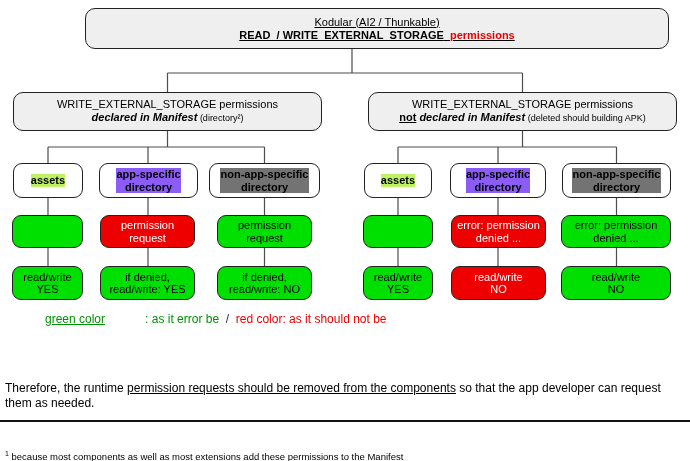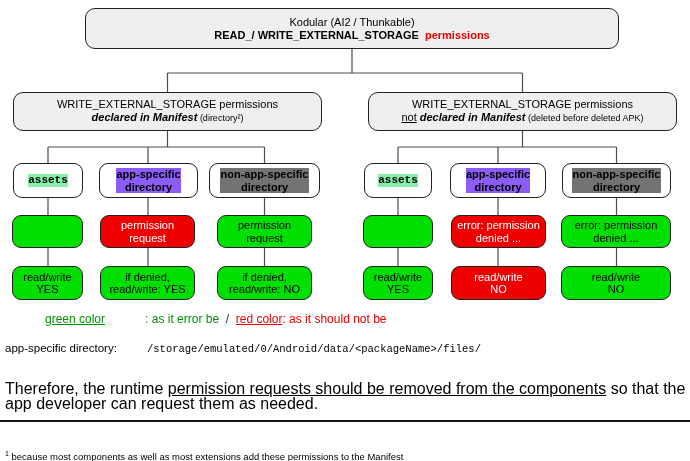--- a/index.html
+++ b/index.html
@@ -7,40 +7,40 @@
           font-family:"Liberation Sans",sans-serif;color:#000;}
   svg.connectors{position:absolute;left:0;top:0;z-index:0;}
   .box{position:absolute;z-index:1;box-sizing:border-box;display:flex;flex-direction:column;
        align-items:center;justify-content:center;text-align:center;
        border:1.5px solid #222;border-radius:9px;background:#fff;}
   .big{background:#efefef;border-radius:10px;}
   .cell{white-space:pre-line;font-size:11px;line-height:12.5px;}
   .hdr{font-weight:bold;}
   .c-green{background:#00e000;color:#000;}
   .c-red{background:#ee0000;color:#fff;}
-  .c-gray{background:#86efac;color:#000;font-family:Liberation Mono, monospace;}
+  .c-gray{background:#bef264;color:#000;}
   .c-blue{background:#8b5cf6;color:#000;}
   .c-yellow{background:#737373;color:#000;}
   .rootline{font-size:11px;line-height:13px;white-space:pre-wrap;}
   .rootline .b{font-weight:bold;}
   .rootline .hl{font-weight:bold;color:#e80000;}
   .brline{font-size:11px;line-height:13.5px;white-space:pre-wrap;}
   .brline .b{font-weight:bold;font-style:italic;}
-  .brline .bu{font-weight:normal;text-decoration:underline;}
+  .brline .bu{font-weight:bold;text-decoration:underline;}
   .brline .nt{font-size:9px;}
   .legend{position:absolute;left:5px;top:312px;font-size:12px;white-space:pre-wrap;z-index:1;}
   .lg-g{color:#009100;margin-left:40px;}
   .lg-g.term{text-decoration:underline;}
   .lg-r{color:#e80000;}
-  .lg-r.term{text-decoration:underline;}
+  .lg-r.term{}
   .lg-sep{color:#333;}
   .paths{position:absolute;left:5px;top:341px;font-size:11.5px;line-height:15.5px;z-index:1;}
   .paths .lbl{display:inline-block;width:142px;}
   .mono{font-family:"Liberation Mono",monospace;font-size:10.5px;}
-  .conclusion{position:absolute;left:5px;top:381px;width:682px;font-size:16px;line-height:15px;
+  .conclusion{position:absolute;left:5px;top:381px;width:682px;font-size:12px;line-height:15px;
               white-space:pre-wrap;z-index:1;}
   .conclusion .u{text-decoration:underline;}
   .sep{position:absolute;left:0;top:420px;width:690px;height:2px;background:#111;z-index:1;}
   .footnotes{position:absolute;left:5px;top:424px;font-size:9.5px;line-height:12px;
              white-space:pre-wrap;z-index:1;}
   .footnotes sup{font-size:7px;}
 </style>
 </head>
 <body>
 
@@ -48,33 +48,33 @@
 
   <svg class="connectors" width="690" height="461">
     <path fill="none" stroke="#4d4d4d" stroke-width="1.2" d="
       M352 49 V73 M167.5 73 H522.5 M167.5 73 V92 M522.5 73 V92
       M167.5 131 V147 M48 147 H264.5 M48 147 V163 M148 147 V163 M264.5 147 V163
       M522.5 131 V147 M398 147 H616.5 M398 147 V163 M498 147 V163 M616.5 147 V163
       M48 198 V215 M148 198 V215 M264.5 198 V215 M398 198 V215 M498 198 V215 M616.5 198 V215
       M48 248 V266 M148 248 V266 M264.5 248 V266 M398 248 V266 M498 248 V266 M616.5 248 V266"></path>
   </svg>
 
-  <div class="box big" style="left:85px;top:8px;width:534px;height:41px;">
+  <div class="box big" style="left:85px;top:8px;width:584px;height:41px;text-decoration:underline;">
     <div class="rootline">Kodular (AI2 / Thunkable)</div>
     <div class="rootline"><span class="b">READ_/ WRITE_EXTERNAL_STORAGE</span><span class="hl">  permissions</span></div>
   </div>
 
   <div class="box big" style="left:13px;top:92px;width:309px;height:39px;">
     <div class="brline">WRITE_EXTERNAL_STORAGE permissions</div>
     <div class="brline"><span class="bu"></span><span class="b">declared in Manifest</span><span class="nt"> (directory²)</span></div>
   </div>
 
   <div class="box big" style="left:368px;top:92px;width:309px;height:39px;">
     <div class="brline">WRITE_EXTERNAL_STORAGE permissions</div>
-    <div class="brline"><span class="bu">not</span><span class="b"> declared in Manifest</span><span class="nt"> (deleted before deleted APK)</span></div>
+    <div class="brline"><span class="bu">not</span><span class="b"> declared in Manifest</span><span class="nt"> (deleted should building APK)</span></div>
   </div>
 
   <div class="box" style="left:13px;top:163px;width:70px;height:35px;">
       <div class="cell hdr c-gray">assets</div>
     </div>
   <div class="box" style="left:99px;top:163px;width:99px;height:35px;">
       <div class="cell hdr c-blue">app-specific
 directory</div>
     </div>
   <div class="box" style="left:209px;top:163px;width:111px;height:35px;">
@@ -137,21 +137,20 @@
 NO</div>
     </div>
   <div class="box c-green" style="left:561px;top:266px;width:110px;height:34px;">
       <div class="cell">read/write
 NO</div>
     </div>
 
   <div class="legend"><span class="lg-g term">green color</span><span class="lg-g">: as it error be</span><span class="lg-sep">  /  </span><span class="lg-r term">red color</span><span class="lg-r">: as it should not be</span></div>
 
   <div class="paths">
-    <div><span class="lbl">app-specific directory:</span><span class="mono">/storage/emulated/0/Android/data/&lt;packageName&gt;/files/</span></div>
   </div>
 
   <div class="conclusion"><span>Therefore, the runtime </span><span class="u">permission requests should be removed from the components</span><span> so that the app developer can request them as needed.</span></div>
 
   <div class="sep"></div>
 
   <div class="footnotes">
     <div><sup>1</sup><span> because most components as well as most extensions add these permissions to the Manifest</span></div>
     
     

